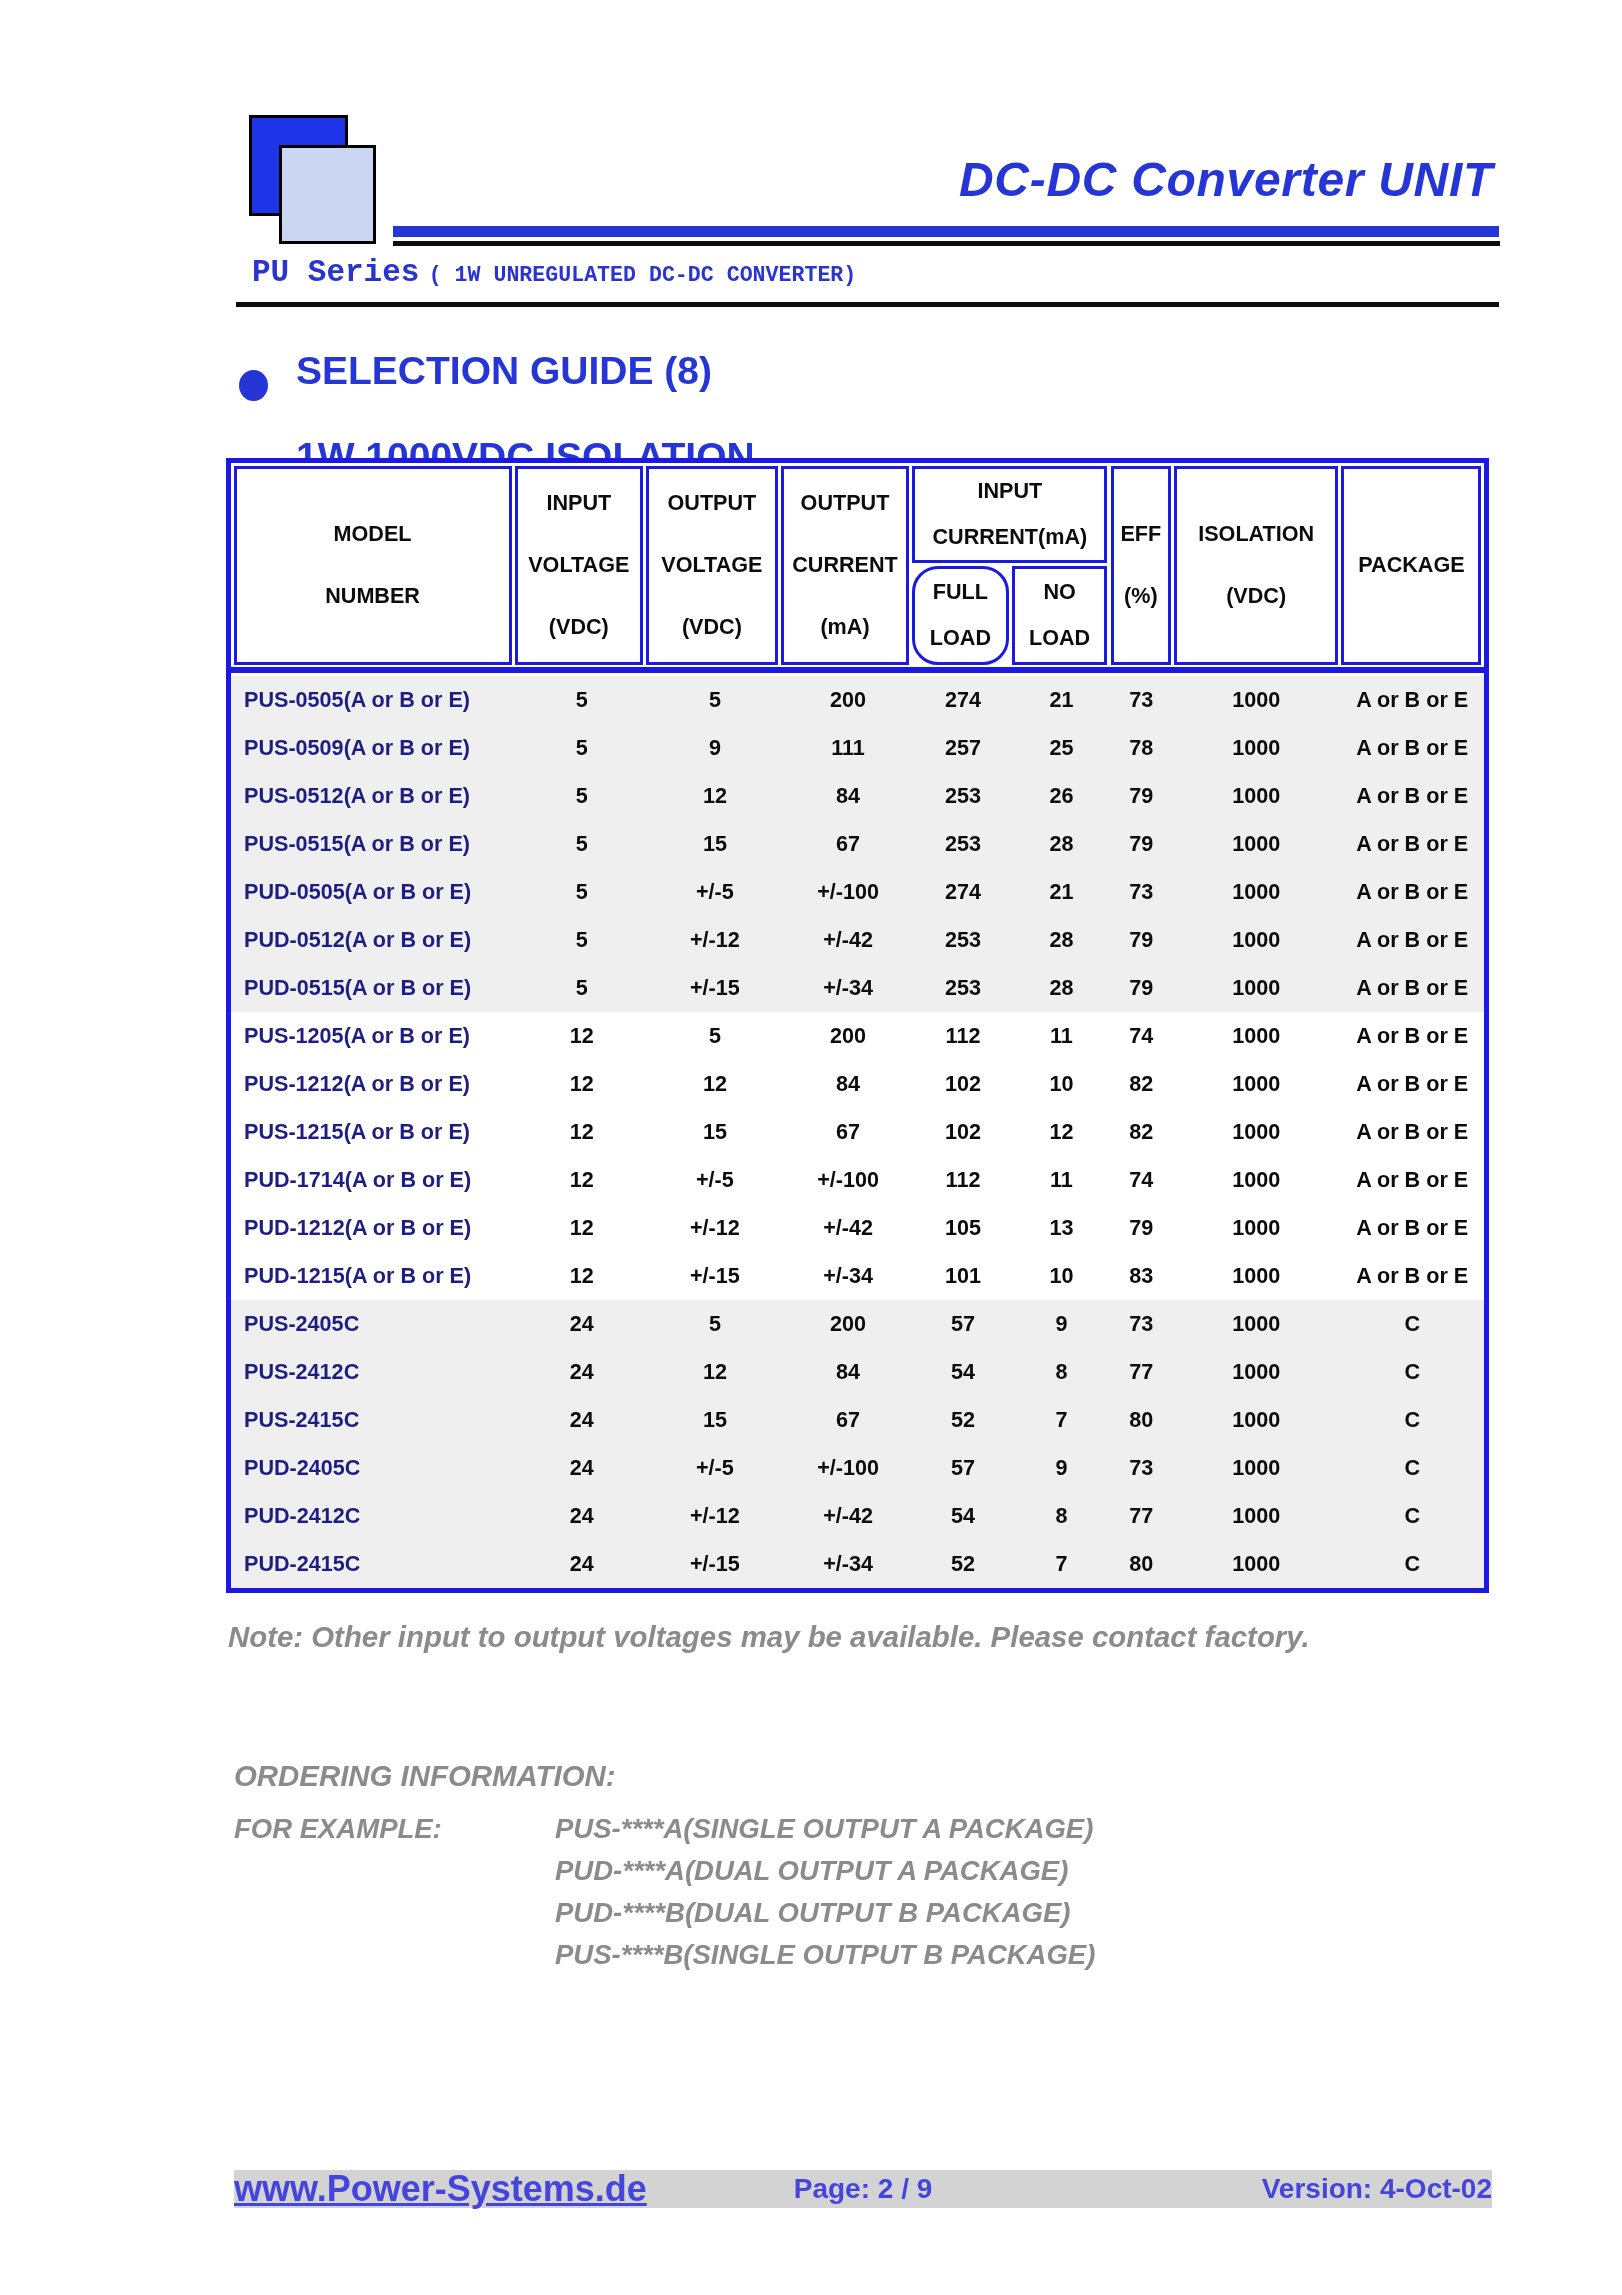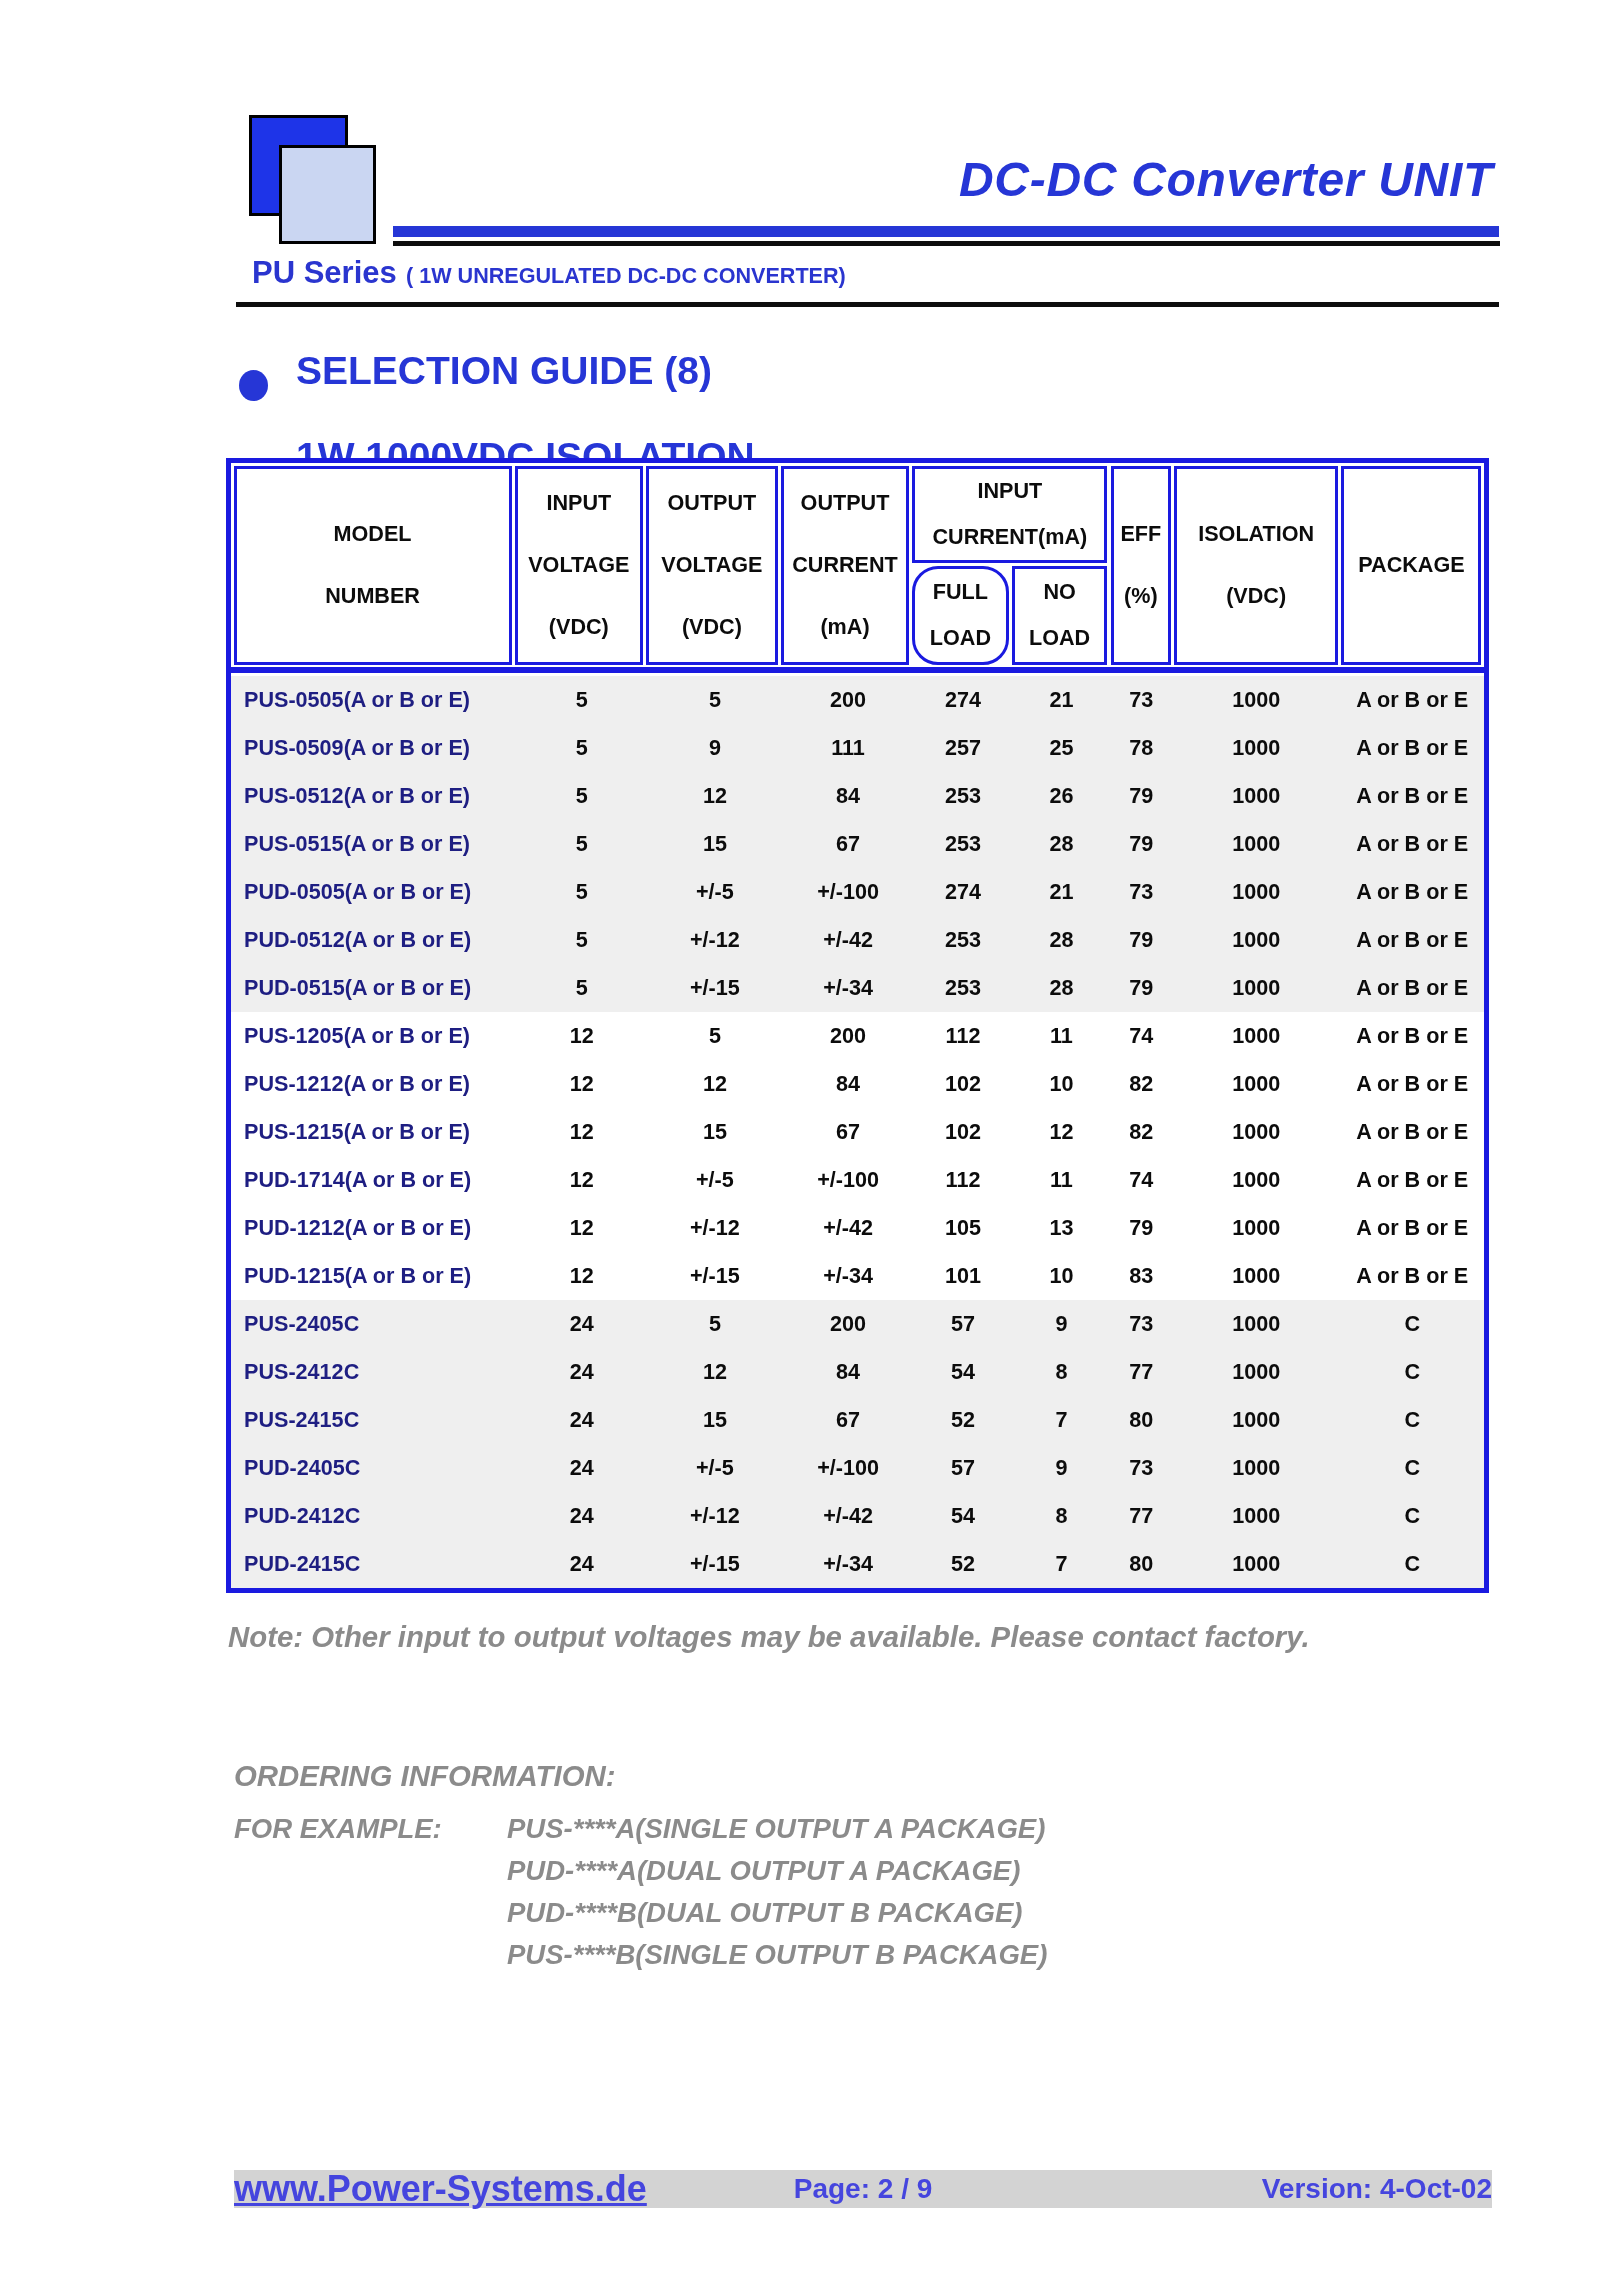--- a/index.html
+++ b/index.html
@@ -20,21 +20,21 @@
     background:var(--logo_front,#cad6f2); border:3.9px solid #000;
   }
   .doc-title {
     position:absolute; right:129px; top:152px;
     font-size:48px; font-weight:bold; font-style:italic;
     color:var(--brand_blue,#2636d6); letter-spacing:0.7px; white-space:nowrap;
   }
   .title-rule-blue { position:absolute; left:393px; top:226px; width:1106px; height:10.5px; background:var(--brand_blue,#2636d6); }
   .title-rule-black { position:absolute; left:393px; top:241px; width:1107px; height:5.2px; background:#0d0d0d; }
   .series-line {
-    position:absolute; left:252px; top:255px; display:flex; align-items:baseline; gap:9.2px; white-space:nowrap;
+    position:absolute; left:252px; top:255px; display:flex; align-items:baseline; gap:9.2px; white-space:nowrap;font-family:Liberation Mono, monospace;
   }
   .series { font-size:31px; font-weight:bold; color:var(--series_blue,#2a35cf); }
   .series-sub { font-size:21.6px; font-weight:bold; color:var(--series_blue,#2a35cf); }
   .header-rule { position:absolute; left:236px; top:302px; width:1263px; height:5.2px; background:#0d0d0d; }
 
   
   .bullet {
     position:absolute; left:239px; top:370px; width:29px; height:31px;
     background:var(--brand_blue,#2636d6); border-radius:50%;
   }
@@ -87,21 +87,21 @@
   
   .note {
     position:absolute; left:228px; top:1620px;
     font-size:29.4px; font-weight:bold; font-style:italic;
     color:var(--gray_text,#8b8b8b); white-space:nowrap;
   }
   .ord-title {
     position:absolute; left:234px; top:1759px;
     font-size:29.4px; font-weight:bold; font-style:italic; color:var(--gray_text,#8b8b8b);
   }
-  .ord-block { position:absolute; left:234px; top:1808px; display:flex; }
+  .ord-block { position:absolute; left:234px; top:1808px; display:flex;gap:48px; }
   .ord-label {
     width:273px; font-size:27.5px; font-weight:bold; font-style:italic; color:var(--gray_text,#8b8b8b);
     line-height:42px;
   }
   .ord-examples div {
     font-size:27.5px; font-weight:bold; font-style:italic; color:var(--gray_text,#8b8b8b);
     line-height:42px; white-space:nowrap;
   }
 
   

